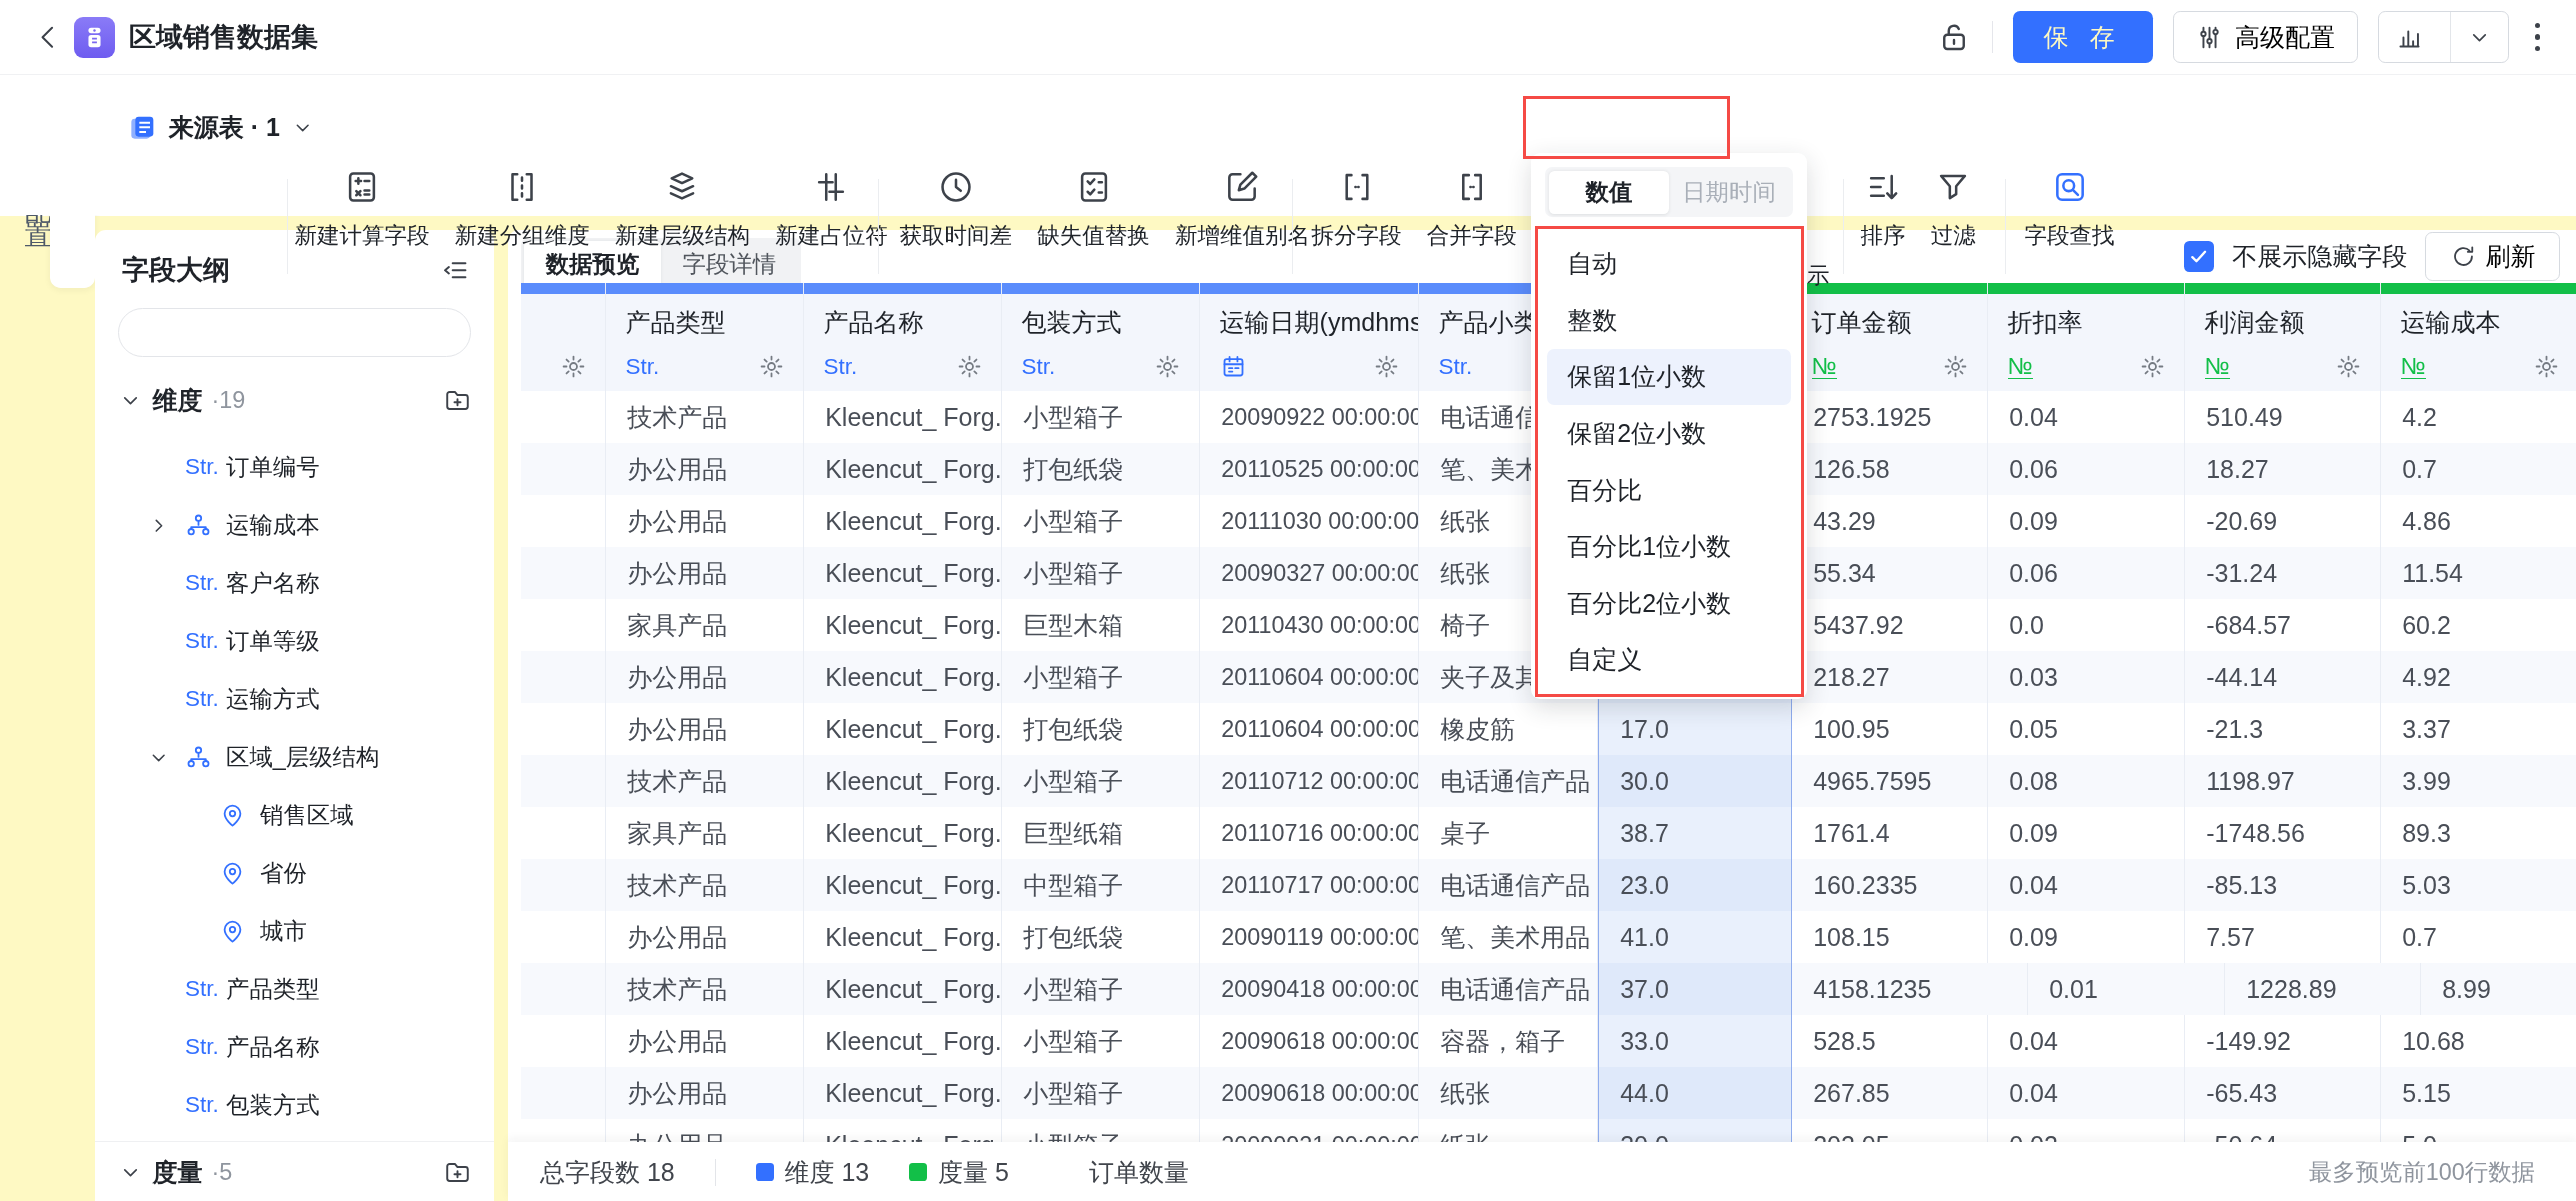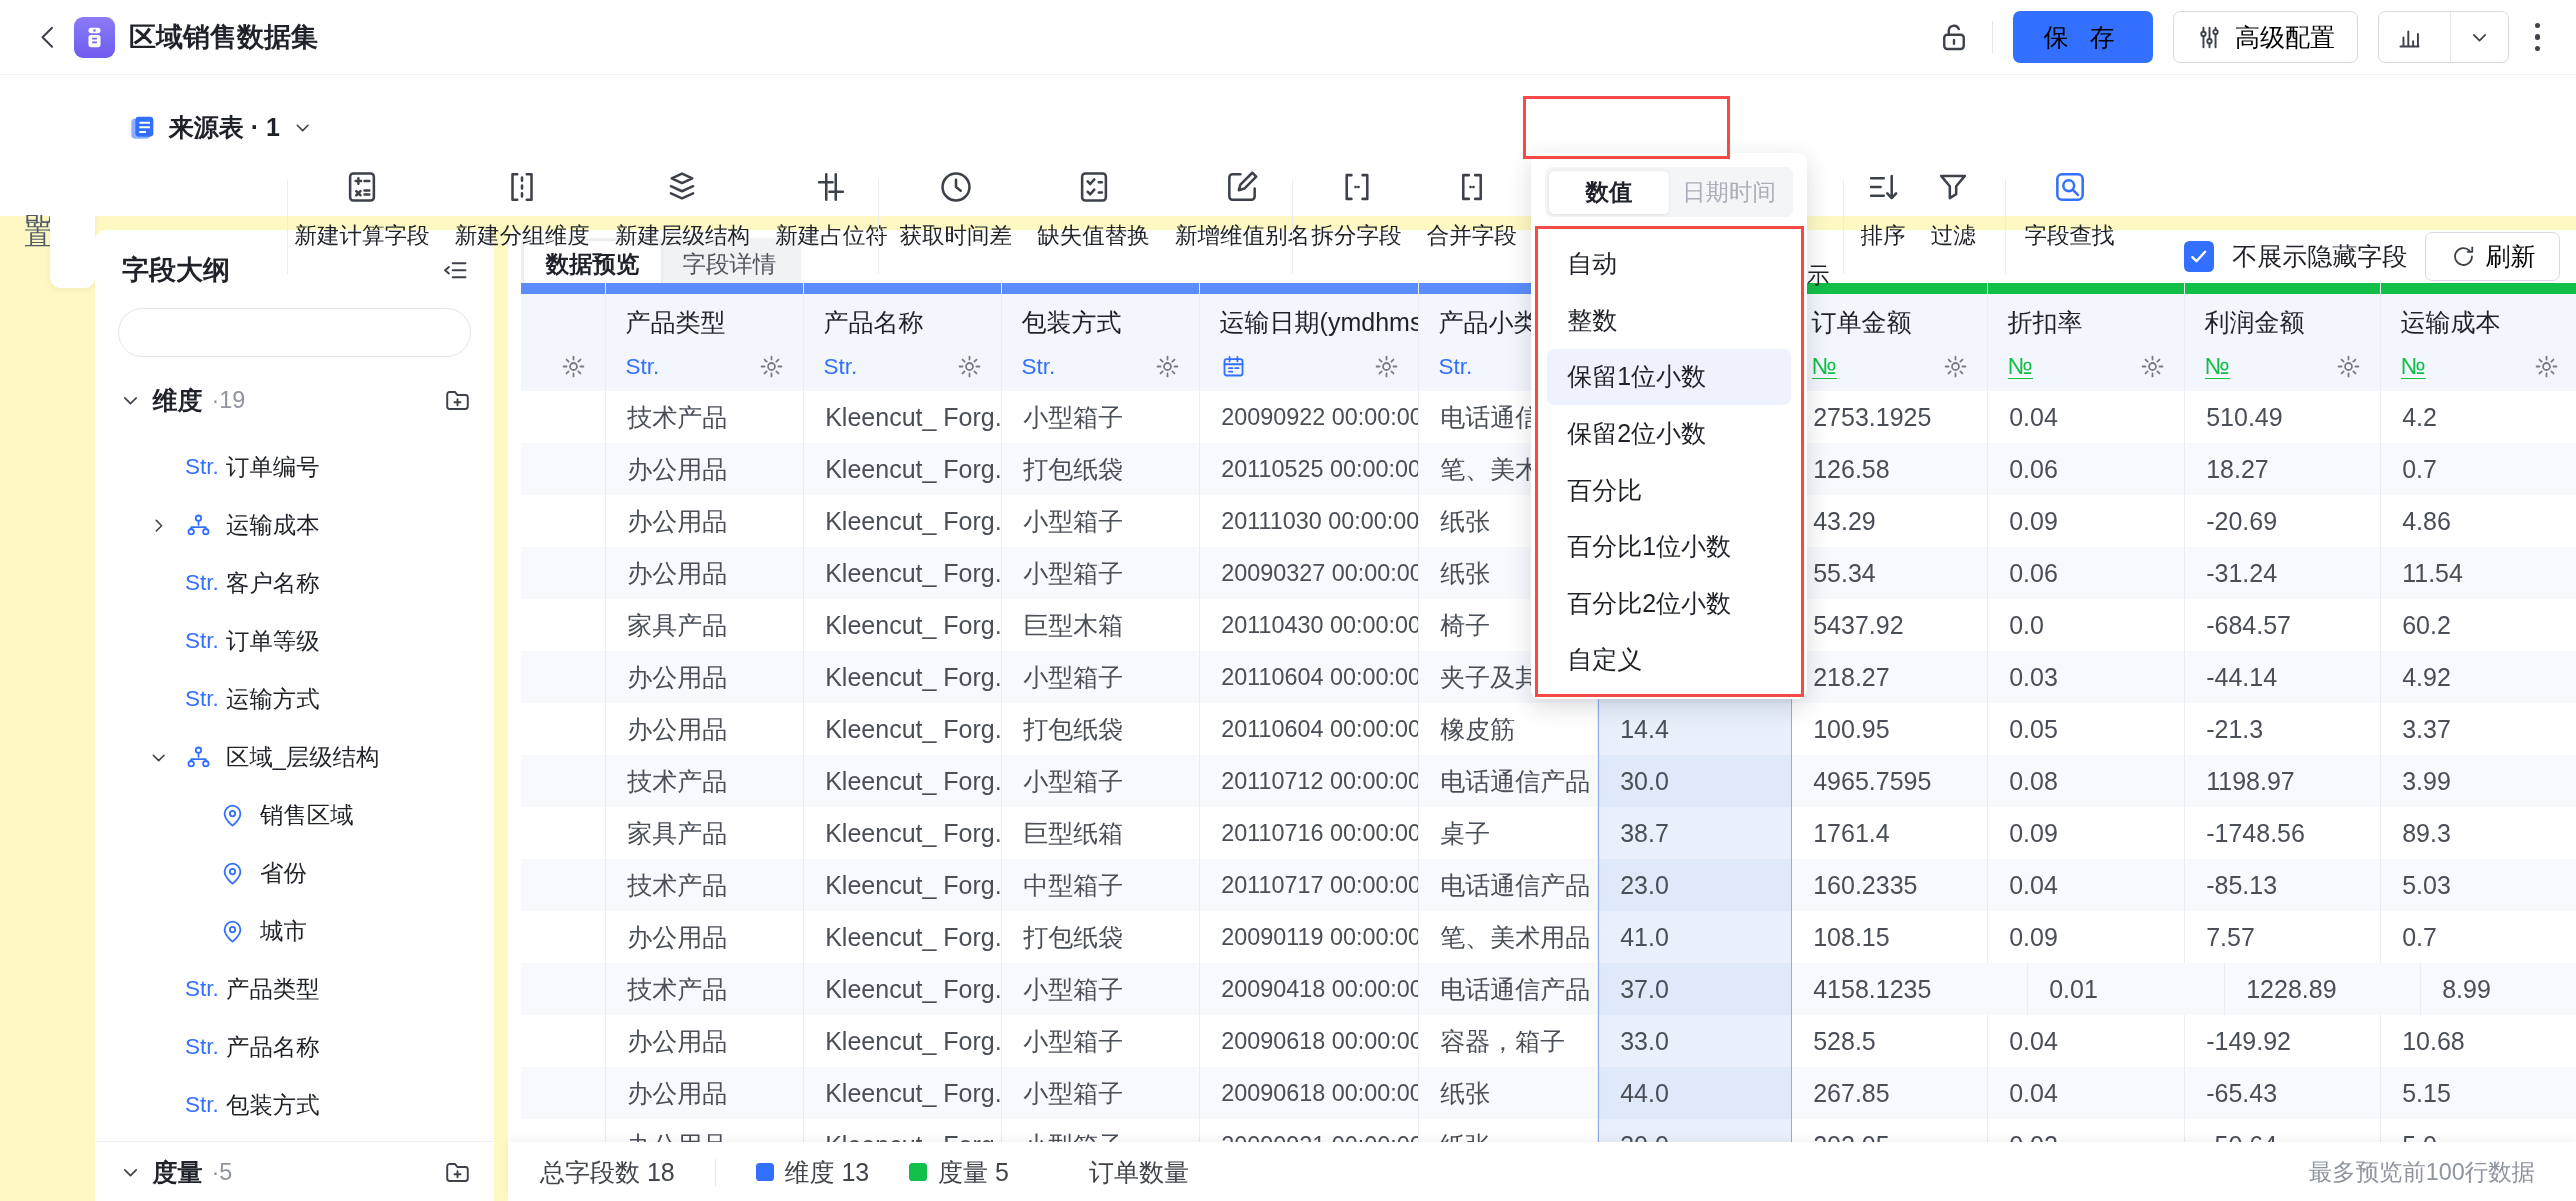--- a/index.html
+++ b/index.html
@@ -21,21 +21,21 @@
   
   #topbar{position:absolute;left:0;top:0;width:100%;height:75px;display:flex;align-items:center;
     padding:0 30.5px;border-bottom:0.9px solid #F0F1F3;background:#fff;z-index:30;}
   #back{width:36px;height:36px;display:flex;align-items:center;justify-content:center;cursor:pointer;}
   #applogo{width:41px;height:41px;border-radius:9px;background:linear-gradient(180deg,#8A7BF7,#6E5CF0);
     display:flex;align-items:center;justify-content:center;margin:0 14.4px 0 7.2px;}
   #pagetitle{font-size:27px;font-weight:700;}
   #topbar .spacer{flex:1;}
   .tb-right{display:flex;align-items:center;gap:20px;}
   .vsep{width:0.9px;height:32px;background:var(--line);}
-  .btn-primary{height:52px;padding:0 30.5px;background:var(--accent);color:#000000;font-size:25px;
+  .btn-primary{height:52px;padding:0 30.5px;background:var(--accent);color:#fef9c3;font-size:25px;
     border-radius:7.2px;display:flex;align-items:center;letter-spacing:7.2px;cursor:pointer;}
   .btn-outline{height:52px;border:0.9px solid #D6DAE0;border-radius:7.2px;background:#fff;display:flex;
     align-items:center;gap:10.8px;padding:0 21.6px;font-size:25px;cursor:pointer;}
   #chartbtn{padding:0;}
   #chartbtn .half{display:flex;align-items:center;justify-content:center;height:100%;padding:0 16px;}
   #chartbtn .half+ .half{border-left:0.9px solid #E3E6EA;}
   #kebab{display:flex;flex-direction:column;gap:6.3px;padding:5.4px;cursor:pointer;}
   #kebab i{width:5.4px;height:5.4px;border-radius:50%;background:#3D424A;}
 
   
@@ -788,21 +788,21 @@
               <div class="gcell" style="width: 196px;">-44.14</div>
               <div class="gcell" style="width: 197px;">4.92</div>
             </div>
             <div class="grow0">
               <div class="gcell" style="width: 85px;"></div>
               <div class="gcell" style="width: 198px;">办公用品</div>
               <div class="gcell" style="width: 198px;">Kleencut_ Forg...</div>
               <div class="gcell" style="width: 198px;">打包纸袋</div>
               <div class="gcell datecell" style="width: 219px;">20110604 00:00:00</div>
               <div class="gcell" style="width: 179px;">橡皮筋</div>
-              <div class="gcell sel" style="width: 194px;">14.4</div>
+              <div class="gcell sel" style="width: 194px;">17.0</div>
               <div class="gcell" style="width: 196px; text-align: right;">100.95</div>
               <div class="gcell" style="width: 197px;">0.05</div>
               <div class="gcell" style="width: 196px;">-21.3</div>
               <div class="gcell" style="width: 197px;">3.37</div>
             </div>
             <div class="grow0 odd">
               <div class="gcell" style="width: 85px;"></div>
               <div class="gcell" style="width: 198px;">技术产品</div>
               <div class="gcell" style="width: 198px;">Kleencut_ Forg...</div>
               <div class="gcell" style="width: 198px;">小型箱子</div>

